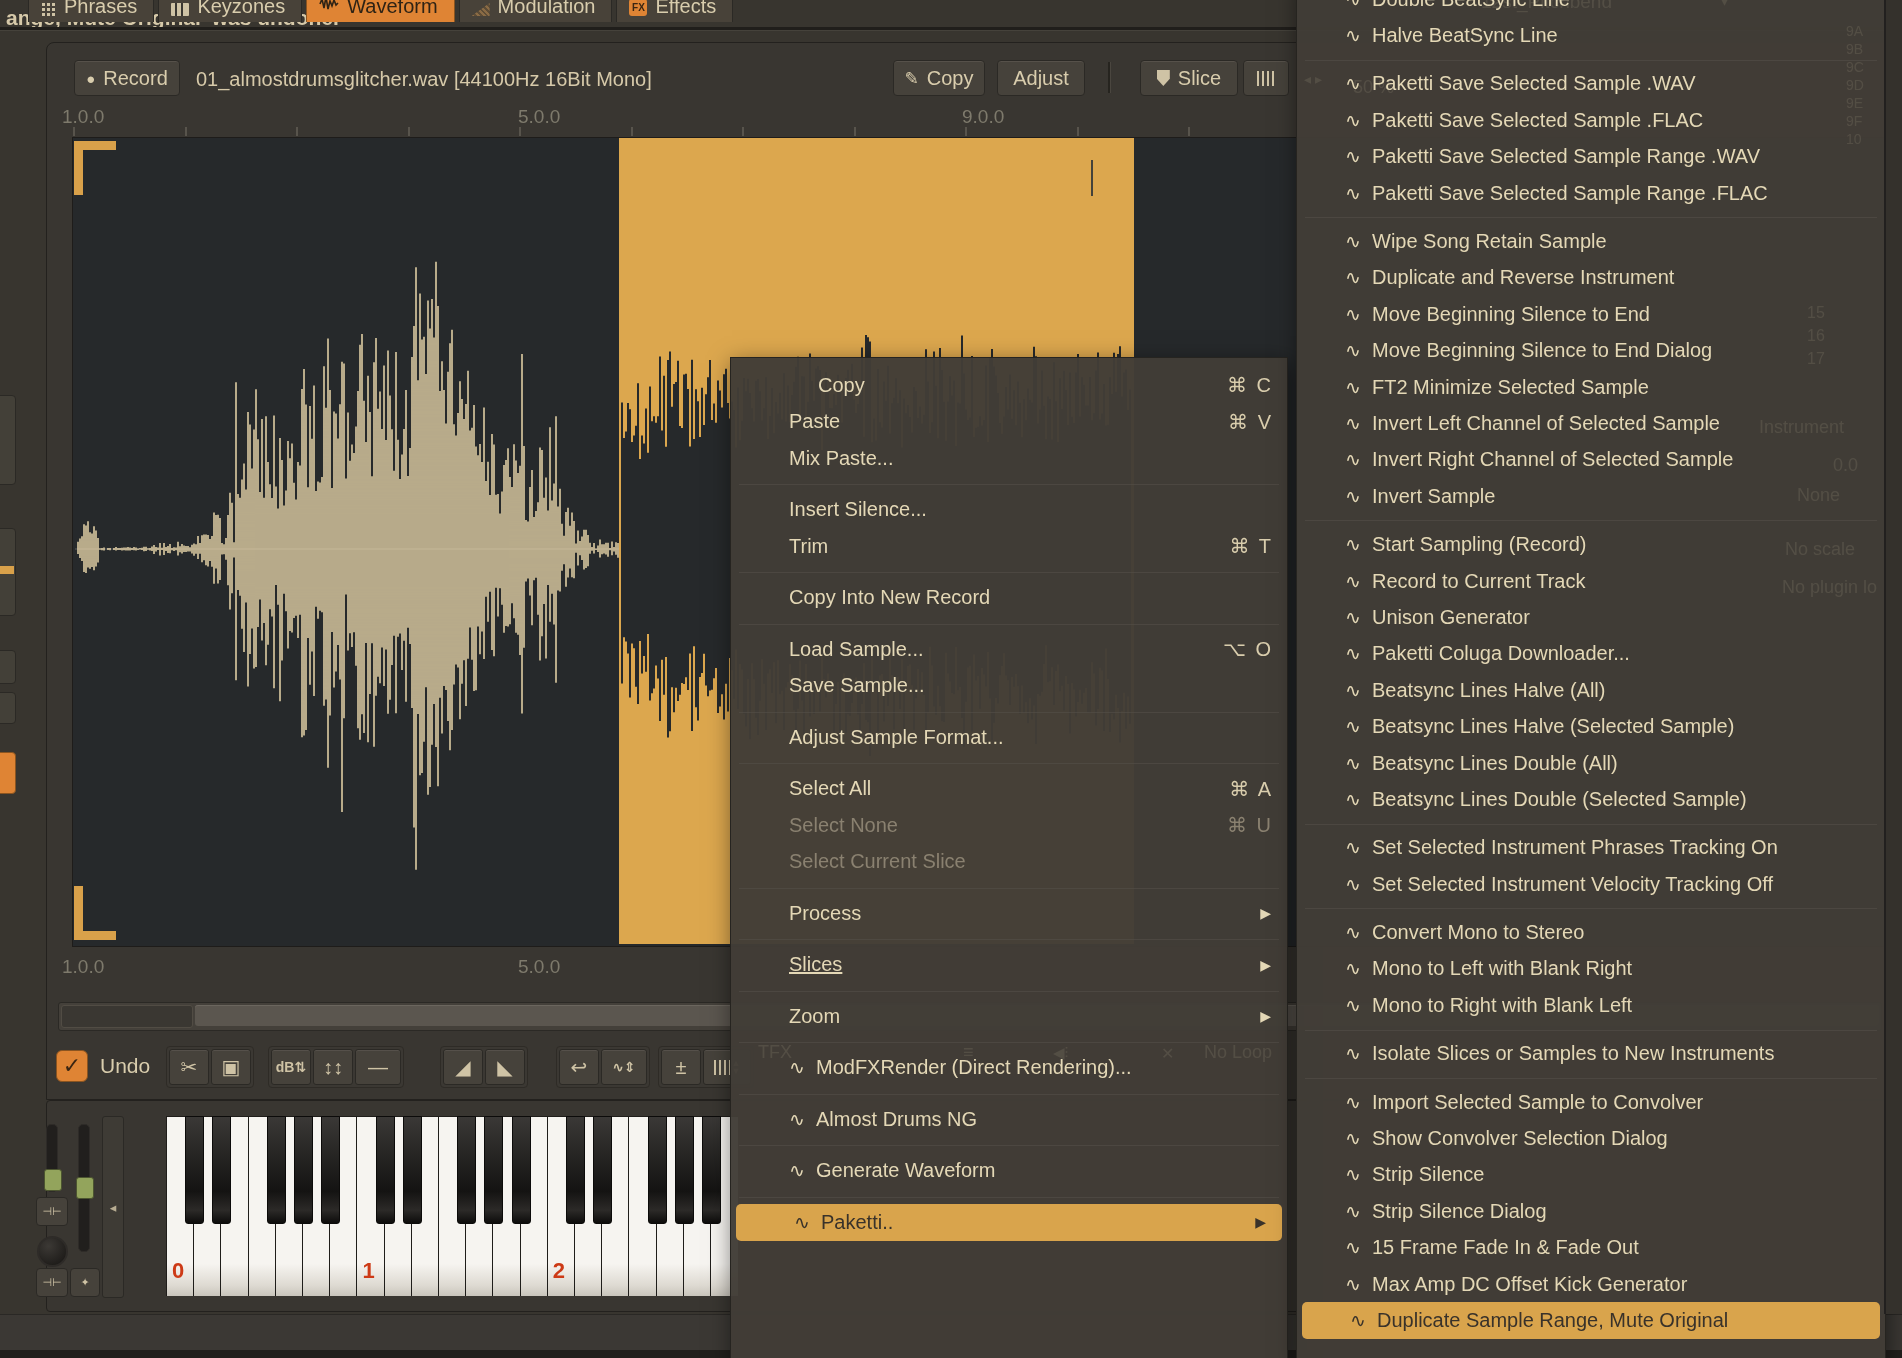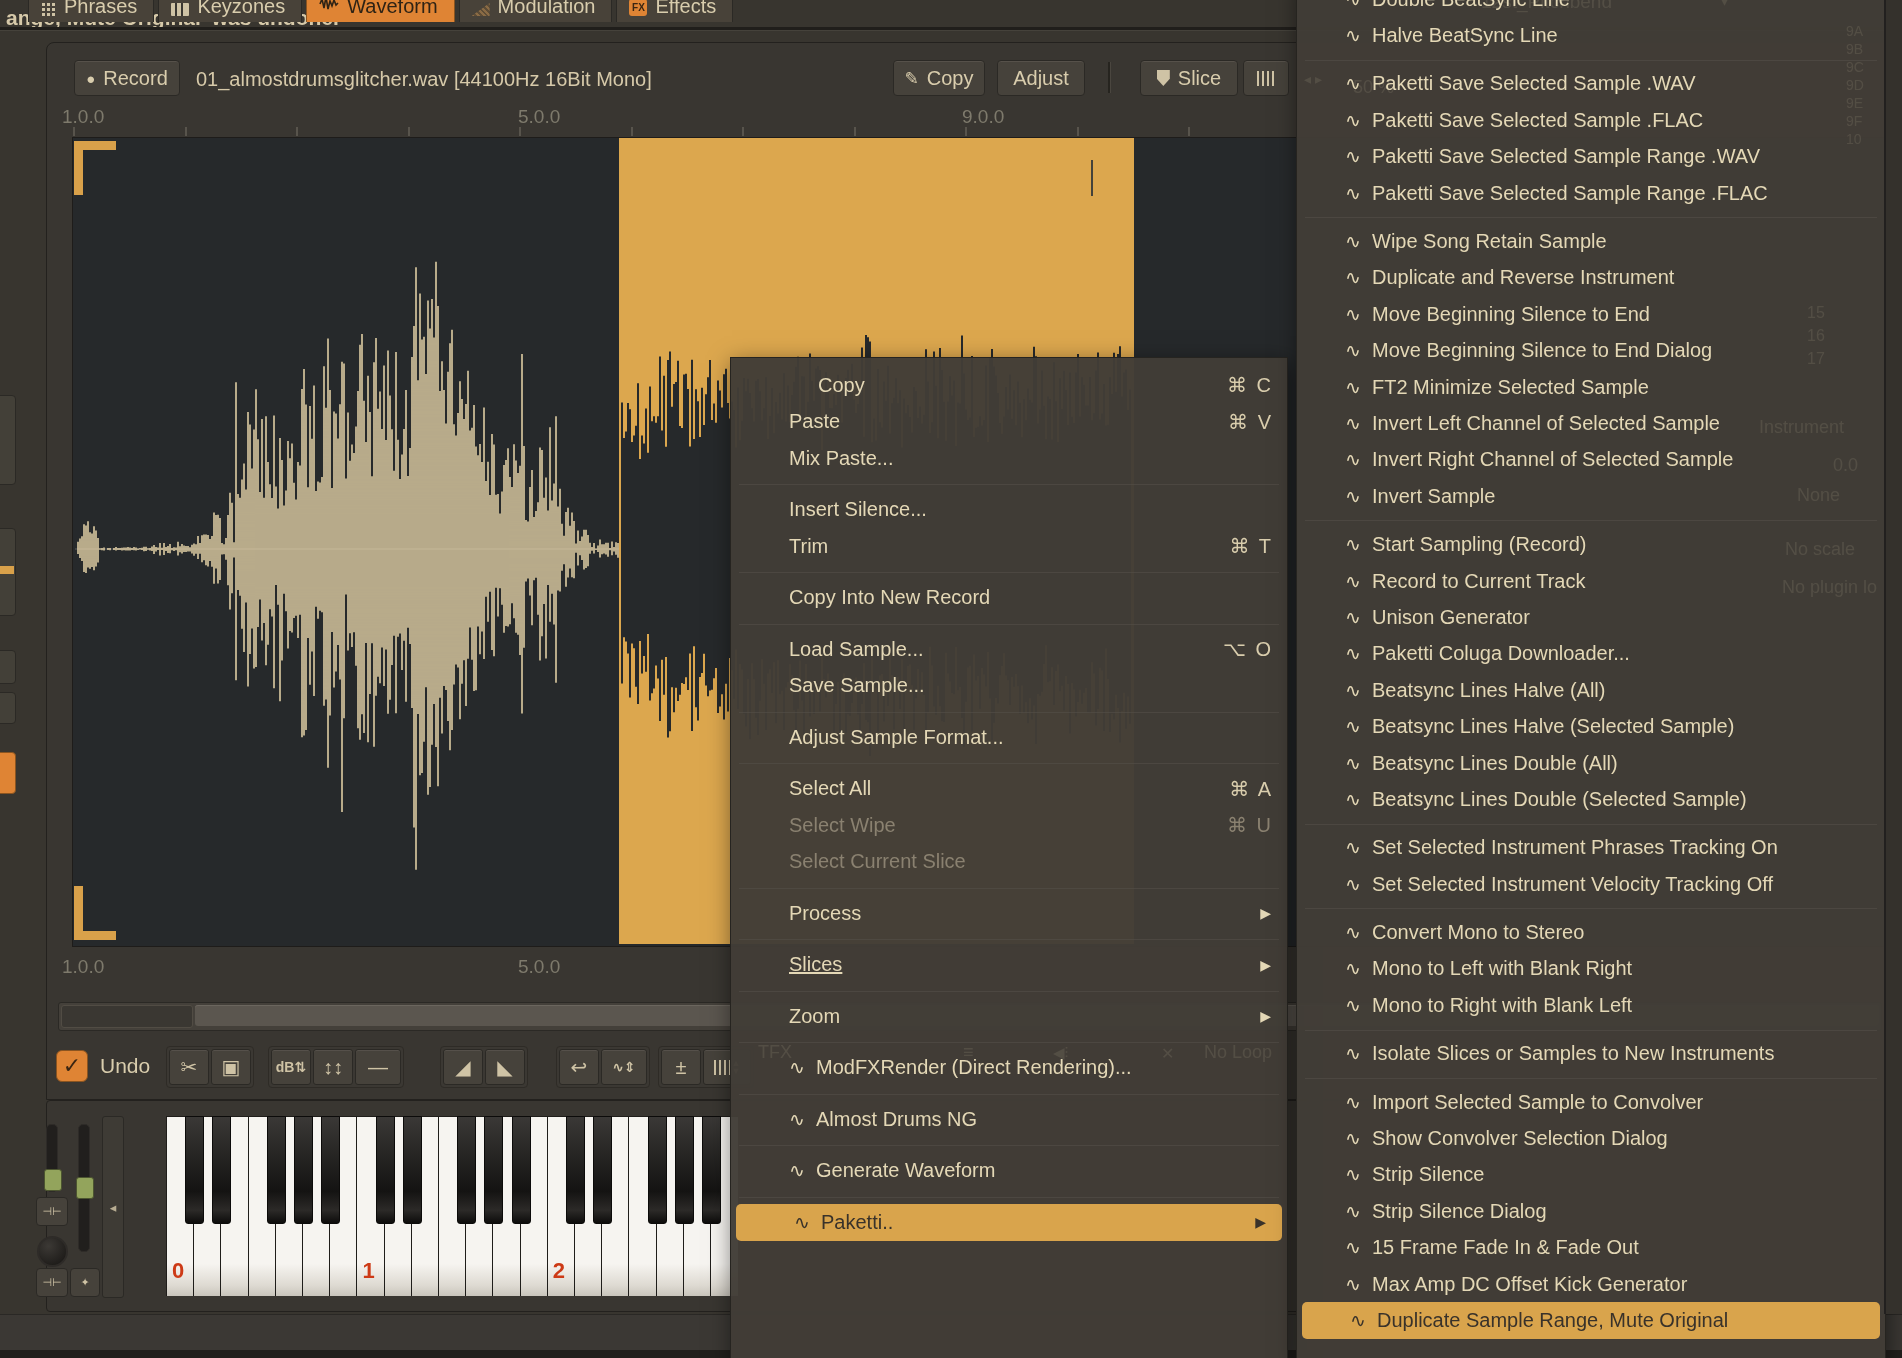--- a/index.html
+++ b/index.html
@@ -314,21 +314,21 @@
       <div class="msep" style="height: 15px;"></div>
       <div class="mrow" style="height: 36.5px; padding: 0px 14px 0px 58px;">
         <span class="lb">Adjust Sample Format...</span>
       </div>
       <div class="msep" style="height: 15px;"></div>
       <div class="mrow" style="height: 36.5px; padding: 0px 14px 0px 58px;">
         <span class="lb">Select All</span>
         <span class="sc">⌘ A</span>
       </div>
       <div class="mrow dim" style="height: 36.5px; padding: 0px 14px 0px 58px;">
-        <span class="lb">Select Wipe</span>
+        <span class="lb">Select None</span>
         <span class="sc">⌘ U</span>
       </div>
       <div class="mrow dim" style="height: 36.5px; padding: 0px 14px 0px 58px;">
         <span class="lb">Select Current Slice</span>
       </div>
       <div class="msep" style="height: 15px;"></div>
       <div class="mrow" style="height: 36.5px; padding: 0px 14px 0px 58px;">
         <span class="lb">Process</span>
         <span class="ar">▶</span>
       </div>

